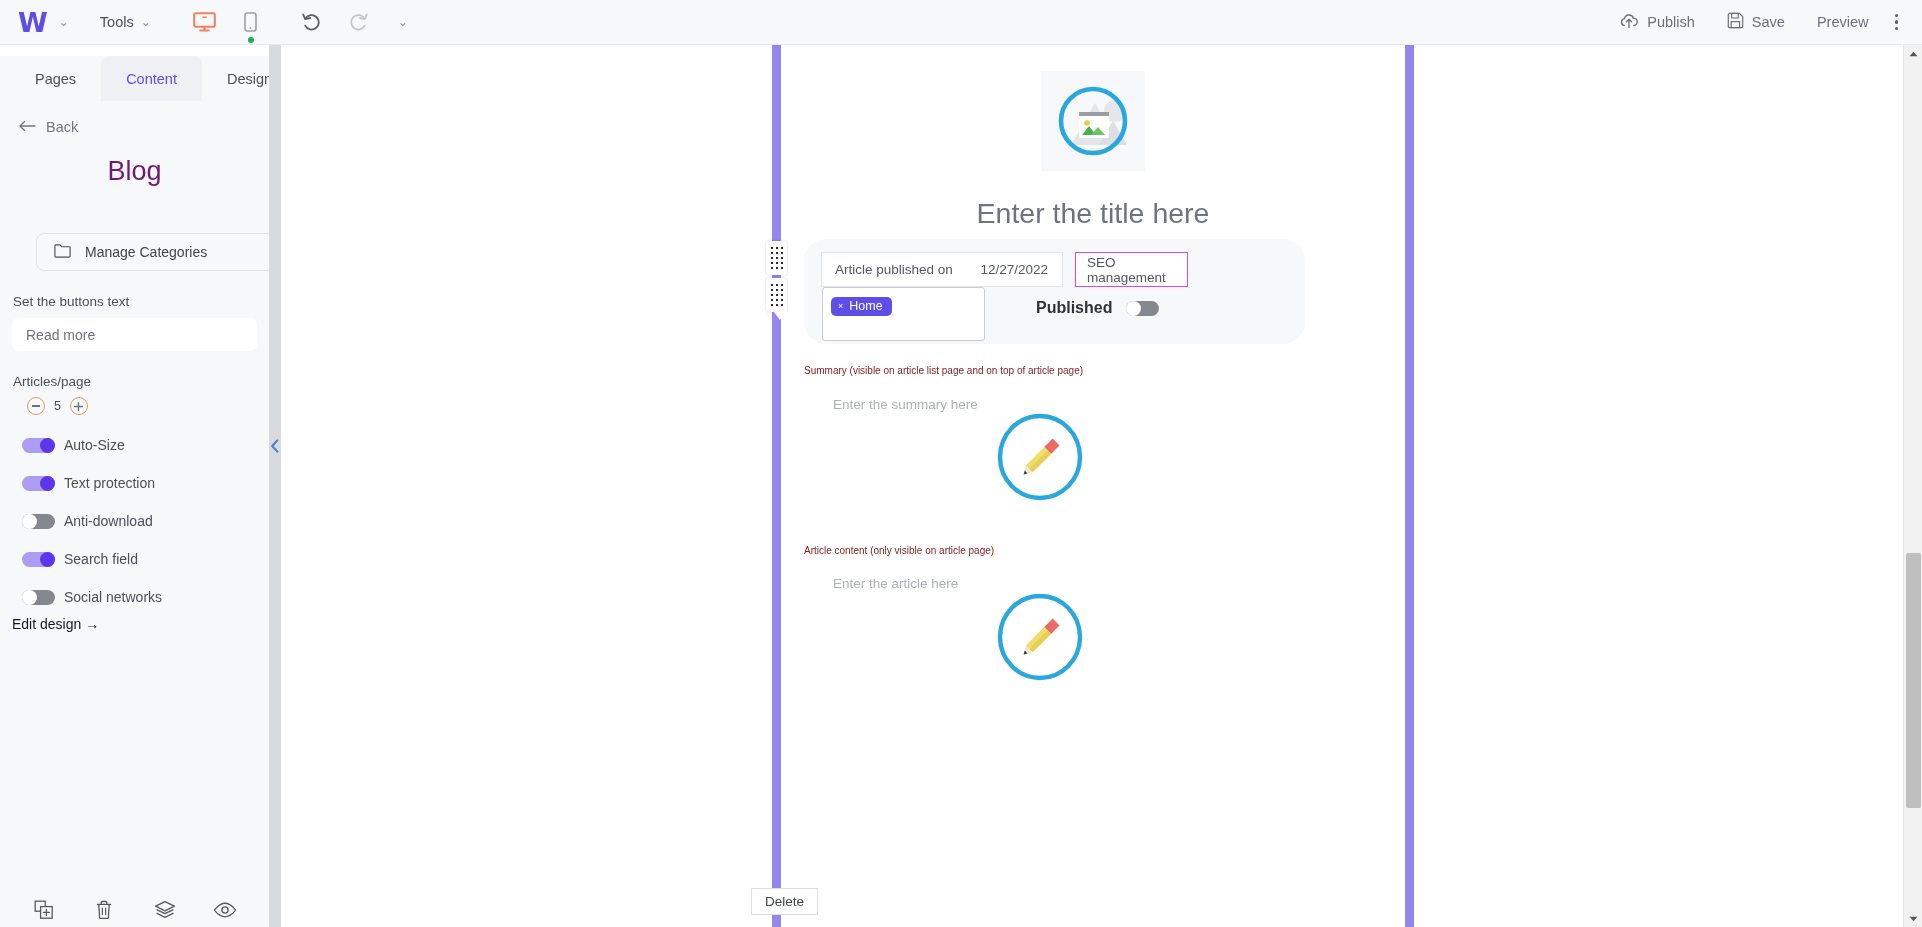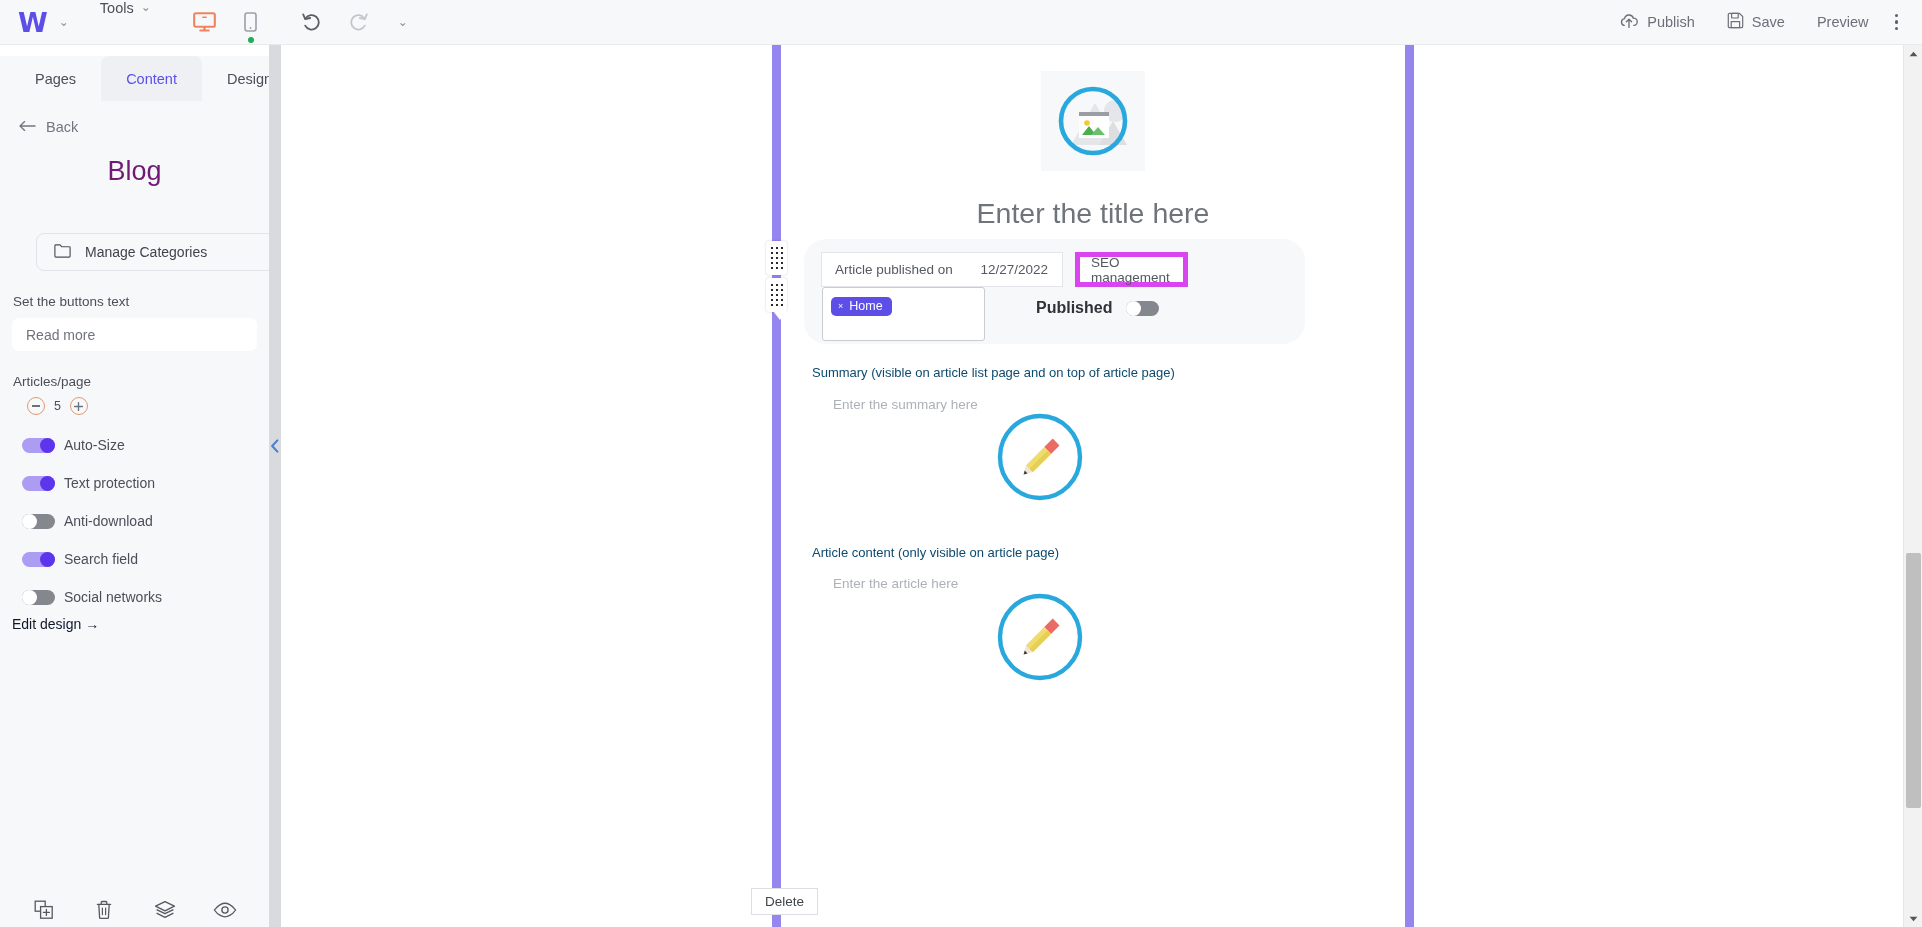--- a/index.html
+++ b/index.html
@@ -17,21 +17,21 @@
     display: flex; align-items: center; z-index: 40;
   }
   .tb-left { display: flex; align-items: center; height: 45px; padding-left: 14px; gap: 2px; }
   .logo-w {
     font-size: 27px; font-weight: bold; color: #5d4ee8;
     letter-spacing: -2px; line-height: 1; padding: 0 4px;
     font-family: "DejaVu Sans", sans-serif;
   }
   .caret { color: #8a8f98; font-size: 12px; padding: 0 7px; cursor: pointer; user-select: none; }
   .tools-btn {
-    display: flex; gap: 7px; padding: 0 10px 0 22px;
+    display: flex; align-items: center; gap: 7px; padding: 0 10px 0 22px;
     font-size: 14.5px; color: #4a4f58; cursor: pointer; height: 45px;
   }
   .tools-btn .caret { padding: 0; }
   .dev-group { display: flex; align-items: center; gap: 18px; margin-left: 28px; }
   .dev-icon { position: relative; cursor: pointer; width: 28px; height: 28px;
               display: flex; align-items: center; justify-content: center; }
   .green-dot {
     position: absolute; bottom: -7px; left: 50%; transform: translateX(-50%);
     width: 6px; height: 6px; border-radius: 50%; background: #1fae5a;
   }
@@ -183,21 +183,21 @@
     position: absolute; top: 194px; left: 23px; width: 501px; height: 105px;
     background: #f7f8fa; border-radius: 22px;
   }
   .meta-row1 { position: absolute; top: 13px; left: 17px; display: flex; gap: 12px; }
   .date-box {
     width: 242px; height: 35px; background: #ffffff; border: 1px solid #e3e5ea;
     display: flex; align-items: center; justify-content: space-between;
     padding: 0 14px 0 13px; font-size: 13.5px; color: #54595f; cursor: pointer;
   }
   .seo-box {
-    width: 113px; height: 35px; background: #ffffff; border: 5px solid #d946ef;
+    width: 113px; height: 35px; background: #ffffff; border: 1px solid #d946ef;
     display: flex; align-items: center; padding-left: 11px;
     font-size: 13.5px; color: #54595f; cursor: pointer;
   }
   .cat-box {
     position: absolute; top: 48px; left: 18px; width: 163px; height: 54px;
     background: #ffffff; border: 1px solid #c9ccd2; border-radius: 3px;
     padding: 7px 0 0 8px;
   }
   .chip {
     display: inline-flex; align-items: center; gap: 6px;
@@ -205,21 +205,21 @@
     height: 19px; padding: 0 9px 0 7px; font-size: 12.5px; cursor: pointer;
   }
   .chip-x { font-size: 9px; opacity: .95; }
   .pub-row {
     position: absolute; top: 60px; left: 232px;
     display: flex; align-items: center; gap: 14px;
   }
   .pub-lbl { font-size: 16px; color: #2f3338; font-weight: bold; }
 
   .sec-head {
-    position: absolute; left: 31px; font-size: 13px; color: #0c4a6e;
+    position: absolute; left: 23px; font-size: 10px; color: #7f1d1d;
   }
   .sec-ph {
     position: absolute; left: 37px; font-size: 13.5px; color: #adb1b8; margin-left: 15px;
   }
   .pencil-wrap {
     position: absolute; left: 215px; width: 88px; height: 88px;
     display: flex; align-items: center; justify-content: center;
   }
 
   .act-row {

